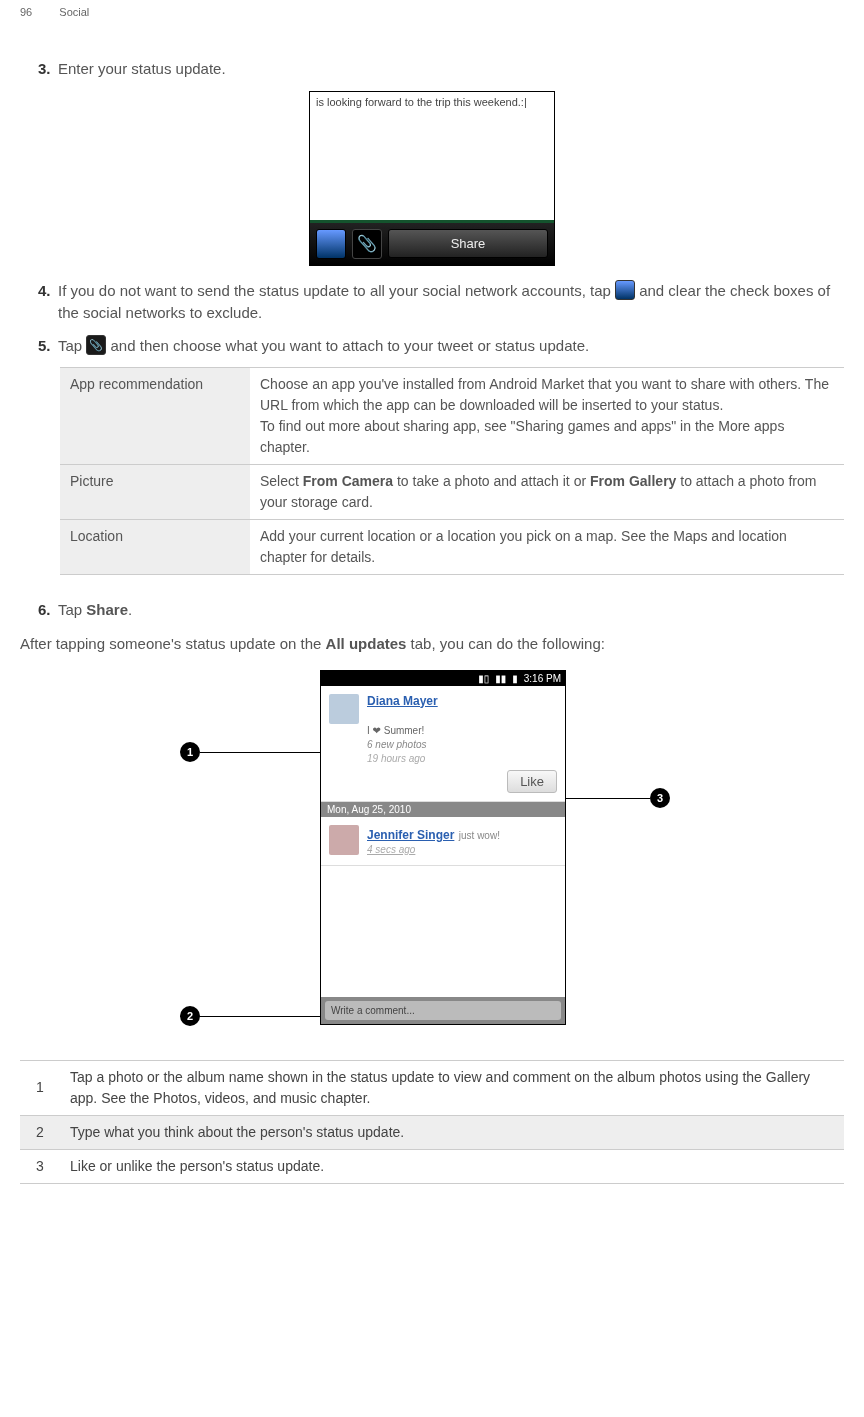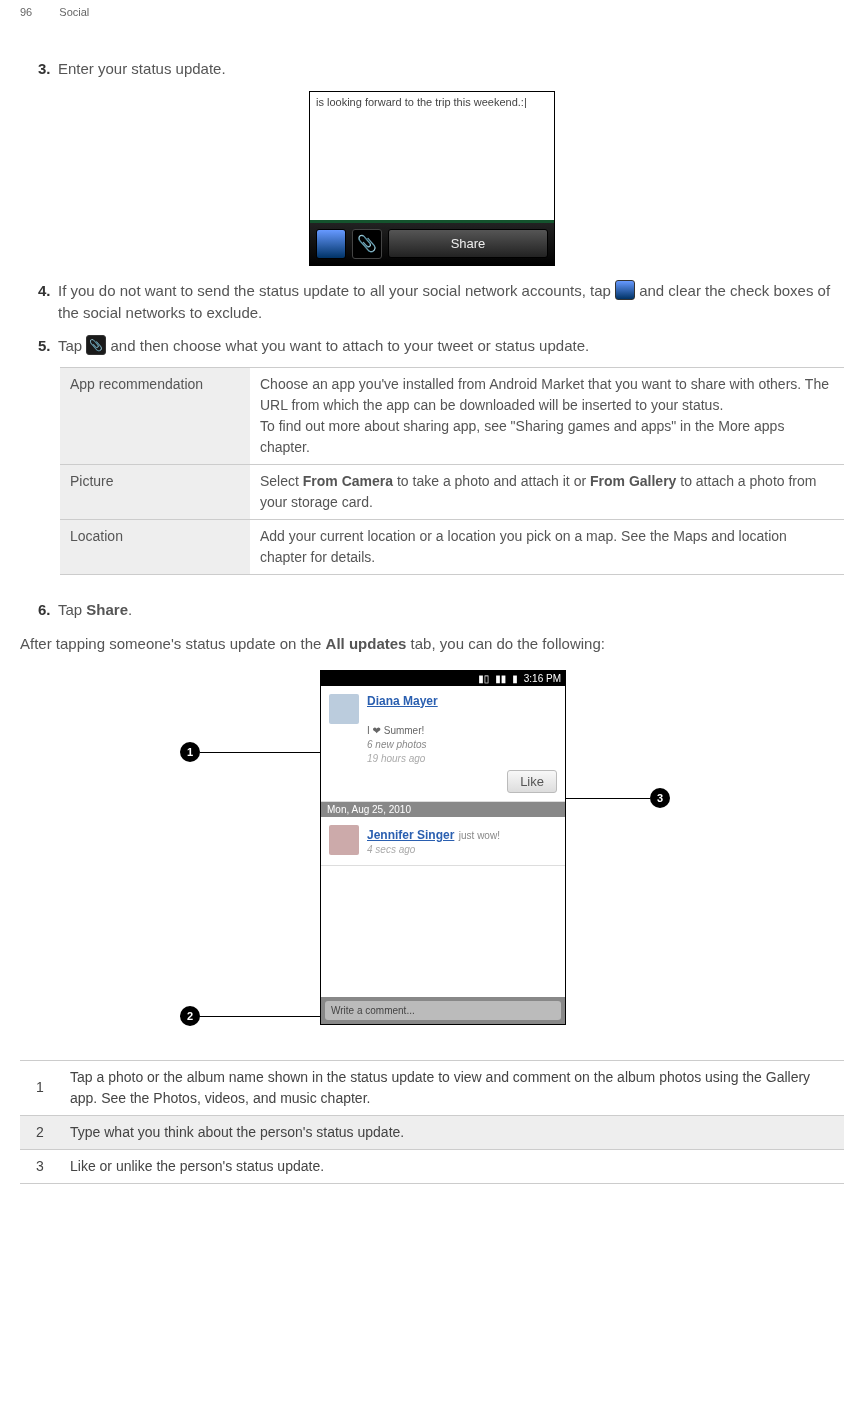--- a/index.html
+++ b/index.html
@@ -311,21 +311,21 @@
           <div class="likebtn">Like</div>
           <div style="clear:both"></div>
         </div>
         <div class="datehdr">Mon, Aug 25, 2010</div>
         <div class="post">
           <div class="avatar" style="background:#caa;"></div>
           <div>
             <span class="pname">Jennifer Singer</span>
             <span class="ptext" style="color:#888;">just wow!</span>
           </div>
-          <div class="ptext" style="color:#aaa;font-style:italic;padding-left:22px;">4 secs ago</div>
+          <div class="ptext" style="color:#aaa;font-style:italic;padding-left:22px;text-decoration:underline;">4 secs ago</div>
           <div style="clear:both"></div>
         </div>
         <div class="commentbar">
           <div class="commentin">Write a comment...</div>
         </div>
       </div>
     </div>
   </div>
 
   <table class="legend">

